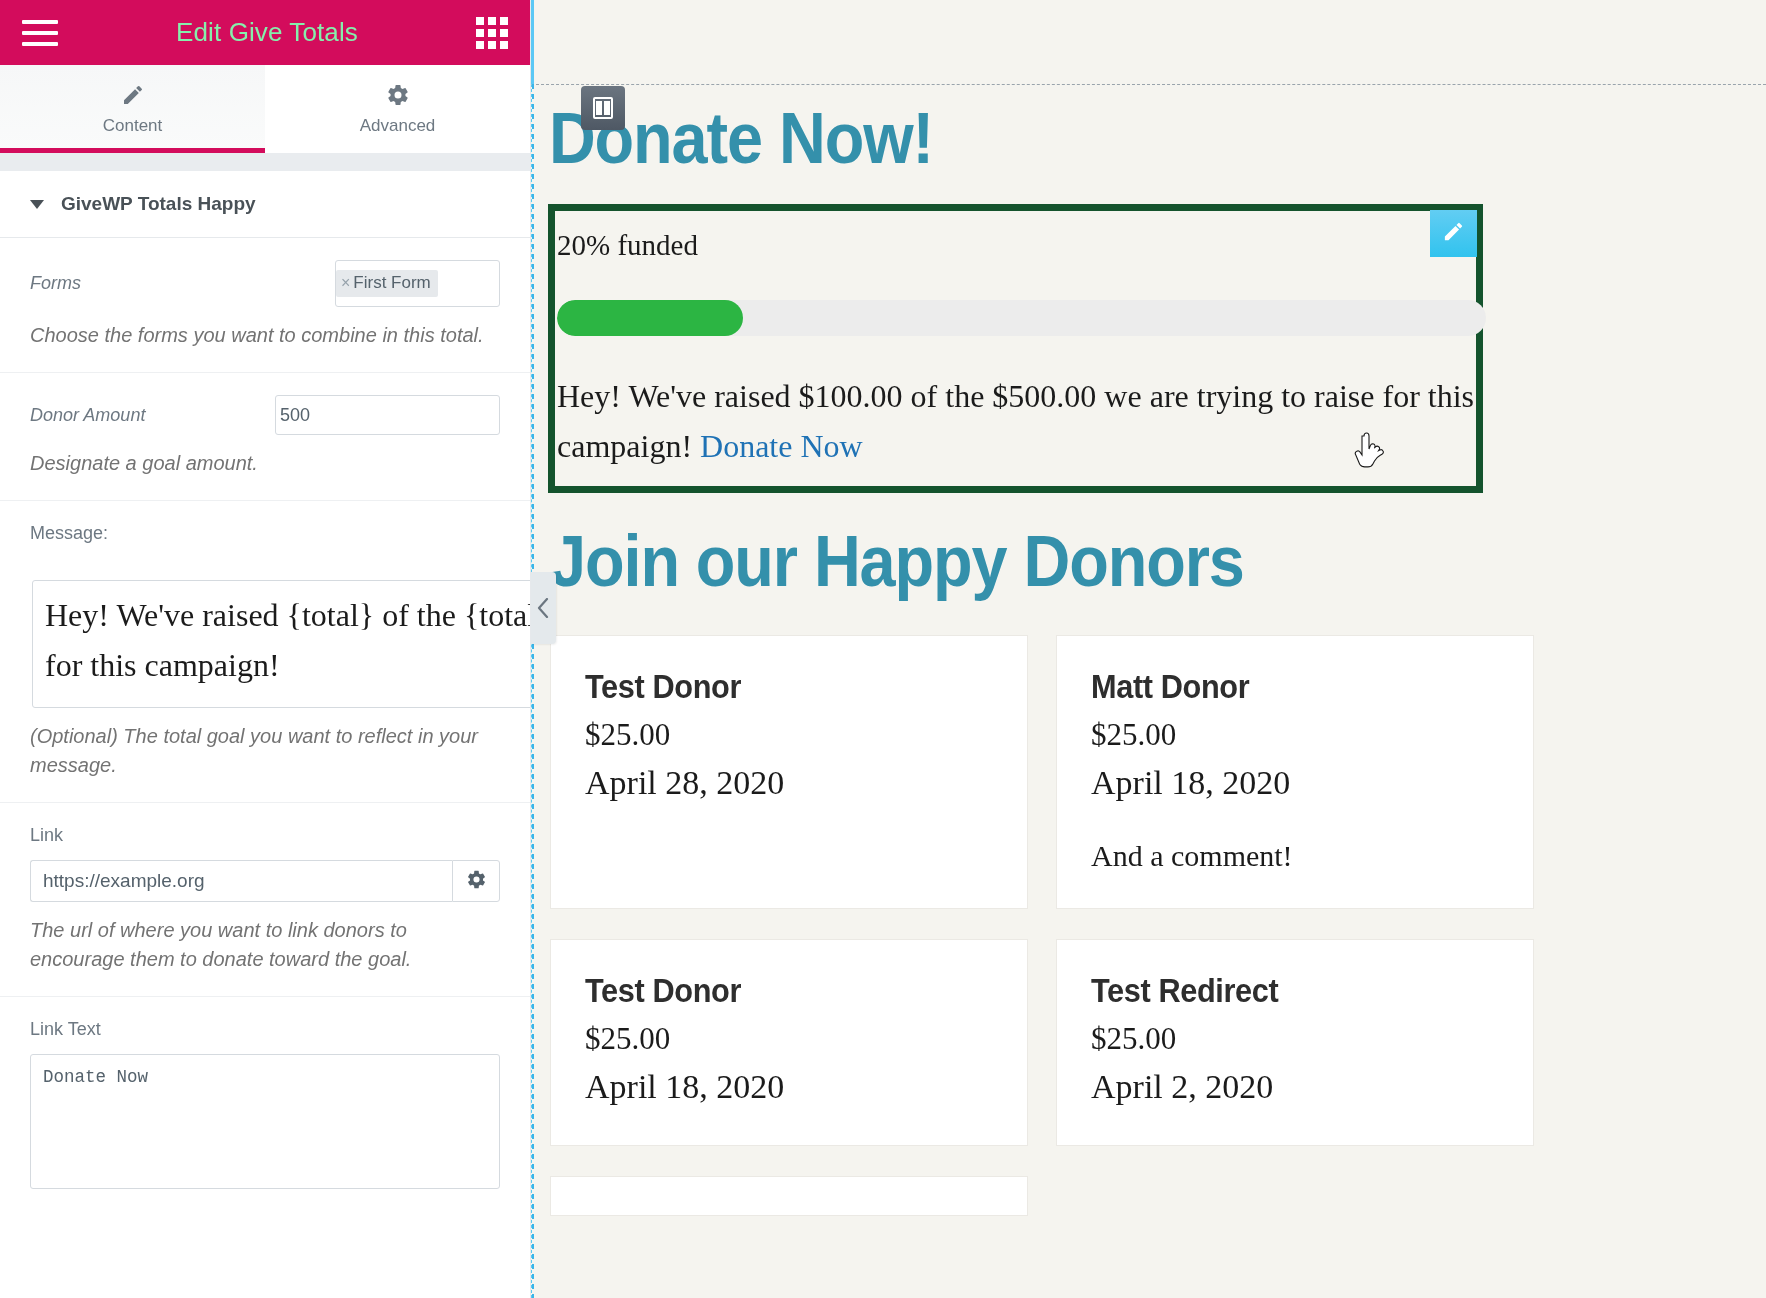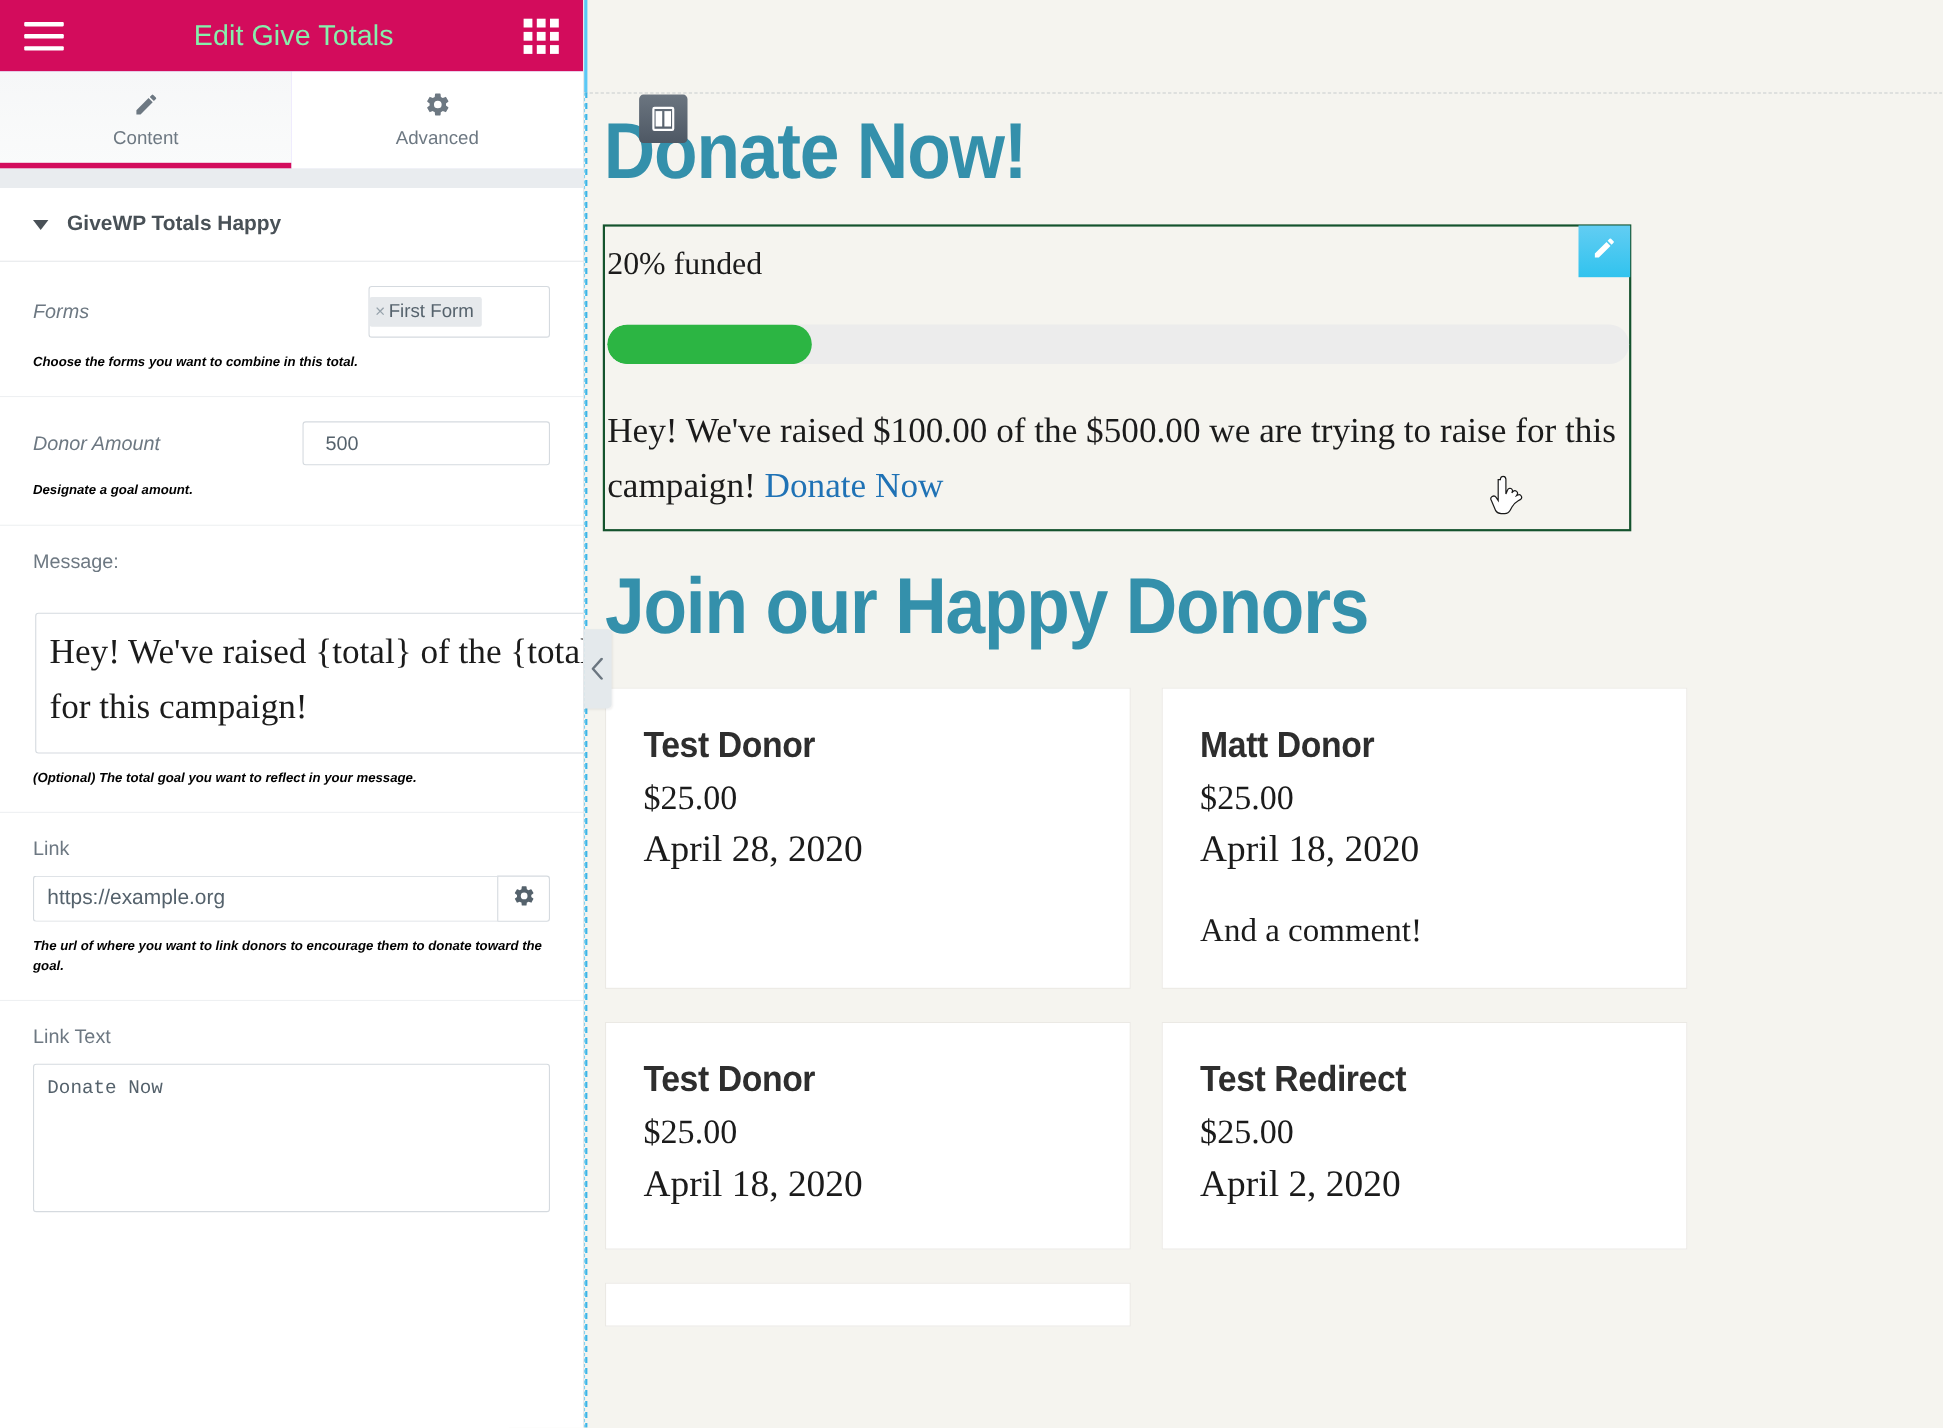--- a/index.html
+++ b/index.html
@@ -64,35 +64,35 @@
     padding: 22px 30px 22px 30px;
     border-bottom: 1px solid #e6e9ec;
     font-size: 19px; font-weight: bold; color: #495157;
   }
   .caret { width: 0; height: 0; border-left: 7px solid transparent; border-right: 7px solid transparent; border-top: 9px solid #495157; }
 
   .ctrl { padding: 22px 30px; border-bottom: 1px solid #eef0f2; }
   .ctrl.nb { border-bottom: none; }
   .row { display: flex; align-items: center; justify-content: space-between; gap: 12px; }
   .lbl { font-size: 18px; color: #6d7882; font-style: italic; }
-  .desc { font-size: 12px; color: #000000; font-style: italic; line-height: 1.45; margin-top: 14px; font-weight: bold; }
+  .desc { font-size: 20px; color: #737373; font-style: italic; line-height: 1.45; margin-top: 14px; }
 
   .tokenbox {
     width: 165px; min-height: 47px; border: 1px solid #d5dadf; border-radius: 3px;
     background: #fff; padding: 7px 0; display: flex; align-items: center;
   }
   .token {
     background: #e6e9ec; color: #55626c; font-size: 17px;
     padding: 3px 7px 4px 5px; border-radius: 2px; white-space: nowrap;
   }
   .token .x { color: #96a2ab; margin-right: 3px; font-size: 16px; }
 
   .txtinput {
     width: 225px; height: 40px; border: 1px solid #d5dadf; border-radius: 3px;
-    padding: 0 20px; font-size: 18px; color: #55626c; background: #fff;
+    padding: 0 4px; font-size: 18px; color: #55626c; background: #fff;
     font-family: "Liberation Sans", sans-serif;
   }
   .field-label { font-size: 18px; color: #6d7882; display: block; margin-bottom: 14px; }
 
   .ta {
     width: 100%; border: 1px solid #d5dadf; border-radius: 3px;
     padding: 10px 12px; font-size: 17.5px; line-height: 1.42;
     color: #55626c; font-family: "Liberation Mono", monospace;
     background: #fff; resize: none; display: block;
   }
@@ -153,21 +153,21 @@
     margin: 14px 0 0 0; padding: 0 0 0 1px;
     font-family: "Liberation Sans Narrow", "Liberation Sans", sans-serif;
     font-size: 72px; font-weight: bold; color: #3490ab;
     letter-spacing: -1.2px; line-height: 1.12;
     transform: scaleX(.9); transform-origin: left center;
   }
 
   .widget-box {
     position: relative;
     margin: 25px 0 0 0;
-    border: 2px solid #14532d;
+    border: 7px solid #14532d;
     background: transparent;
     width: 935px;
     padding: 17px 0 14px 0;
   }
   .edit-btn {
     position: absolute; right: -1px; top: -1px;
     width: 47px; height: 47px;
     background: linear-gradient(#62cdf3, #31c3ee);
     display: flex; align-items: center; justify-content: center;
     cursor: pointer; z-index: 20;

